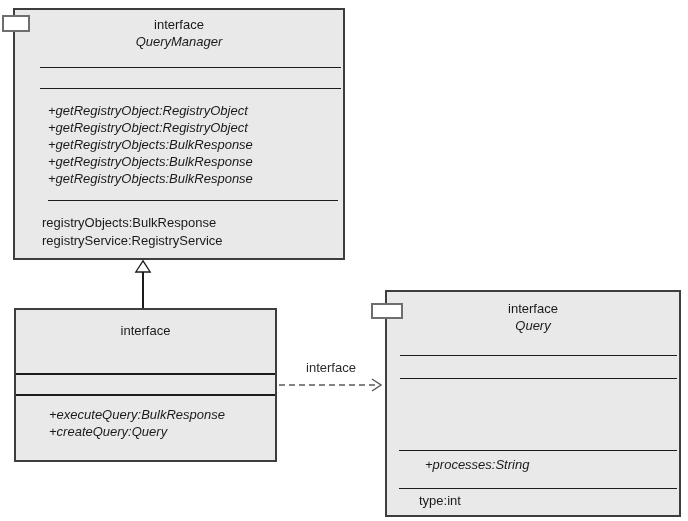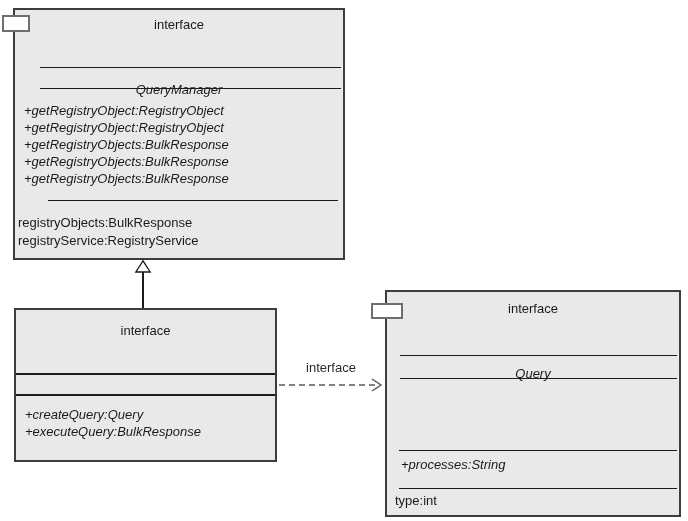--- a/index.html
+++ b/index.html
@@ -21,30 +21,31 @@
     background: #e9e9e9;
     border: 2px solid #3d3d3d;
   }
   .title {
     position: absolute;
     left: 0; right: 0;
     text-align: center;
     line-height: 17px;
   }
   .stereotype { display: block; }
-  .iface-name { display: block; font-style: italic; margin-top: 48px; }
+  .iface-name { display: block; font-style: italic; }
   .sep {
     position: absolute;
     height: 1px;
     background: #1c1c1c;
   }
   .members {
     position: absolute;
     line-height: 17px;
     white-space: nowrap;
+    margin-left: 24px;
   }
   .members.italic div { font-style: italic; }
   .members.underline div { text-decoration: underline; }
   .vline {
     position: absolute;
     width: 2px;
     background: #1c1c1c;
   }
   .edge-label {
     position: absolute;
@@ -86,22 +87,22 @@
   </div>
   <div class="tab" style="left:2px; top:15px; width:28px; height:17px;"></div>
 
   <div class="uml-box" style="left:14px; top:308px; width:263px; height:154px;">
     <div class="title" style="top:12px;">
       <span class="stereotype">interface</span>
     </div>
     <div class="sep" style="top:63px; left:0; right:0; height:2px;"></div>
     <div class="sep" style="top:84px; left:0; right:0; height:2px;"></div>
     <div class="members italic" style="top:96px; left:9px;">
+      <div>+executeQuery:BulkResponse</div>
       <div>+createQuery:Query</div>
-      <div>+executeQuery:BulkResponse</div>
     </div>
   </div>
 
   <div class="uml-box" style="left:385px; top:290px; width:296px; height:227px;">
     <div class="title" style="top:8px;">
       <span class="stereotype">interface</span>
       <span class="iface-name">Query</span>
     </div>
     <div class="sep" style="top:63px; left:13px; right:2px;"></div>
     <div class="sep" style="top:86px; left:13px; right:2px;"></div>

